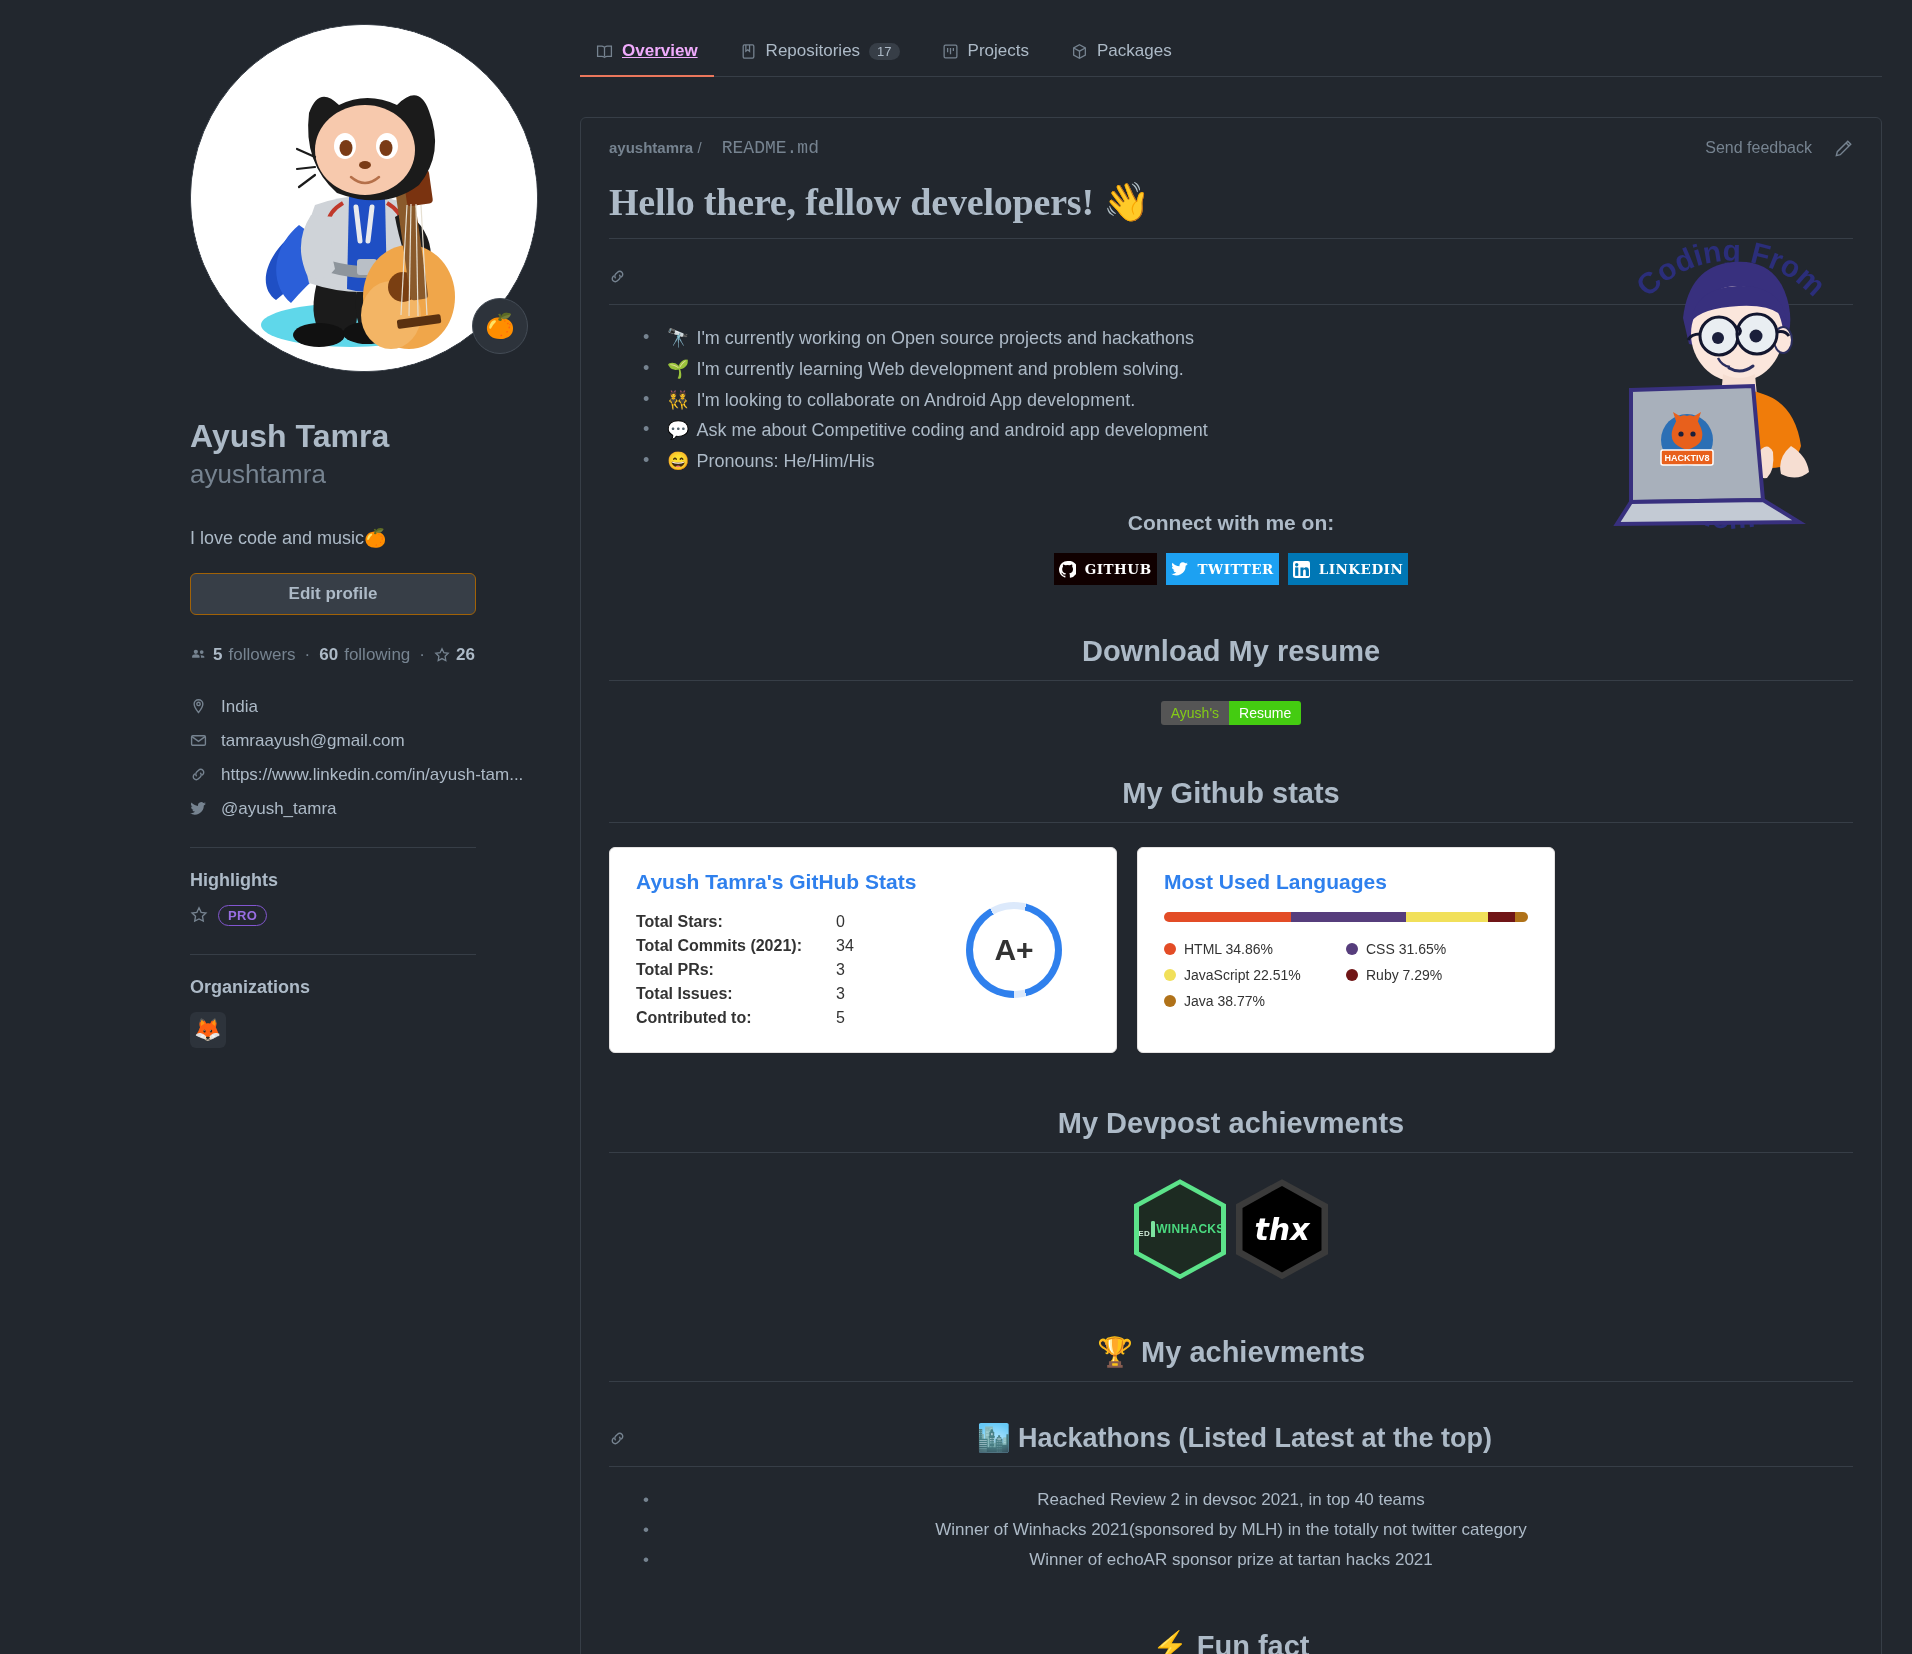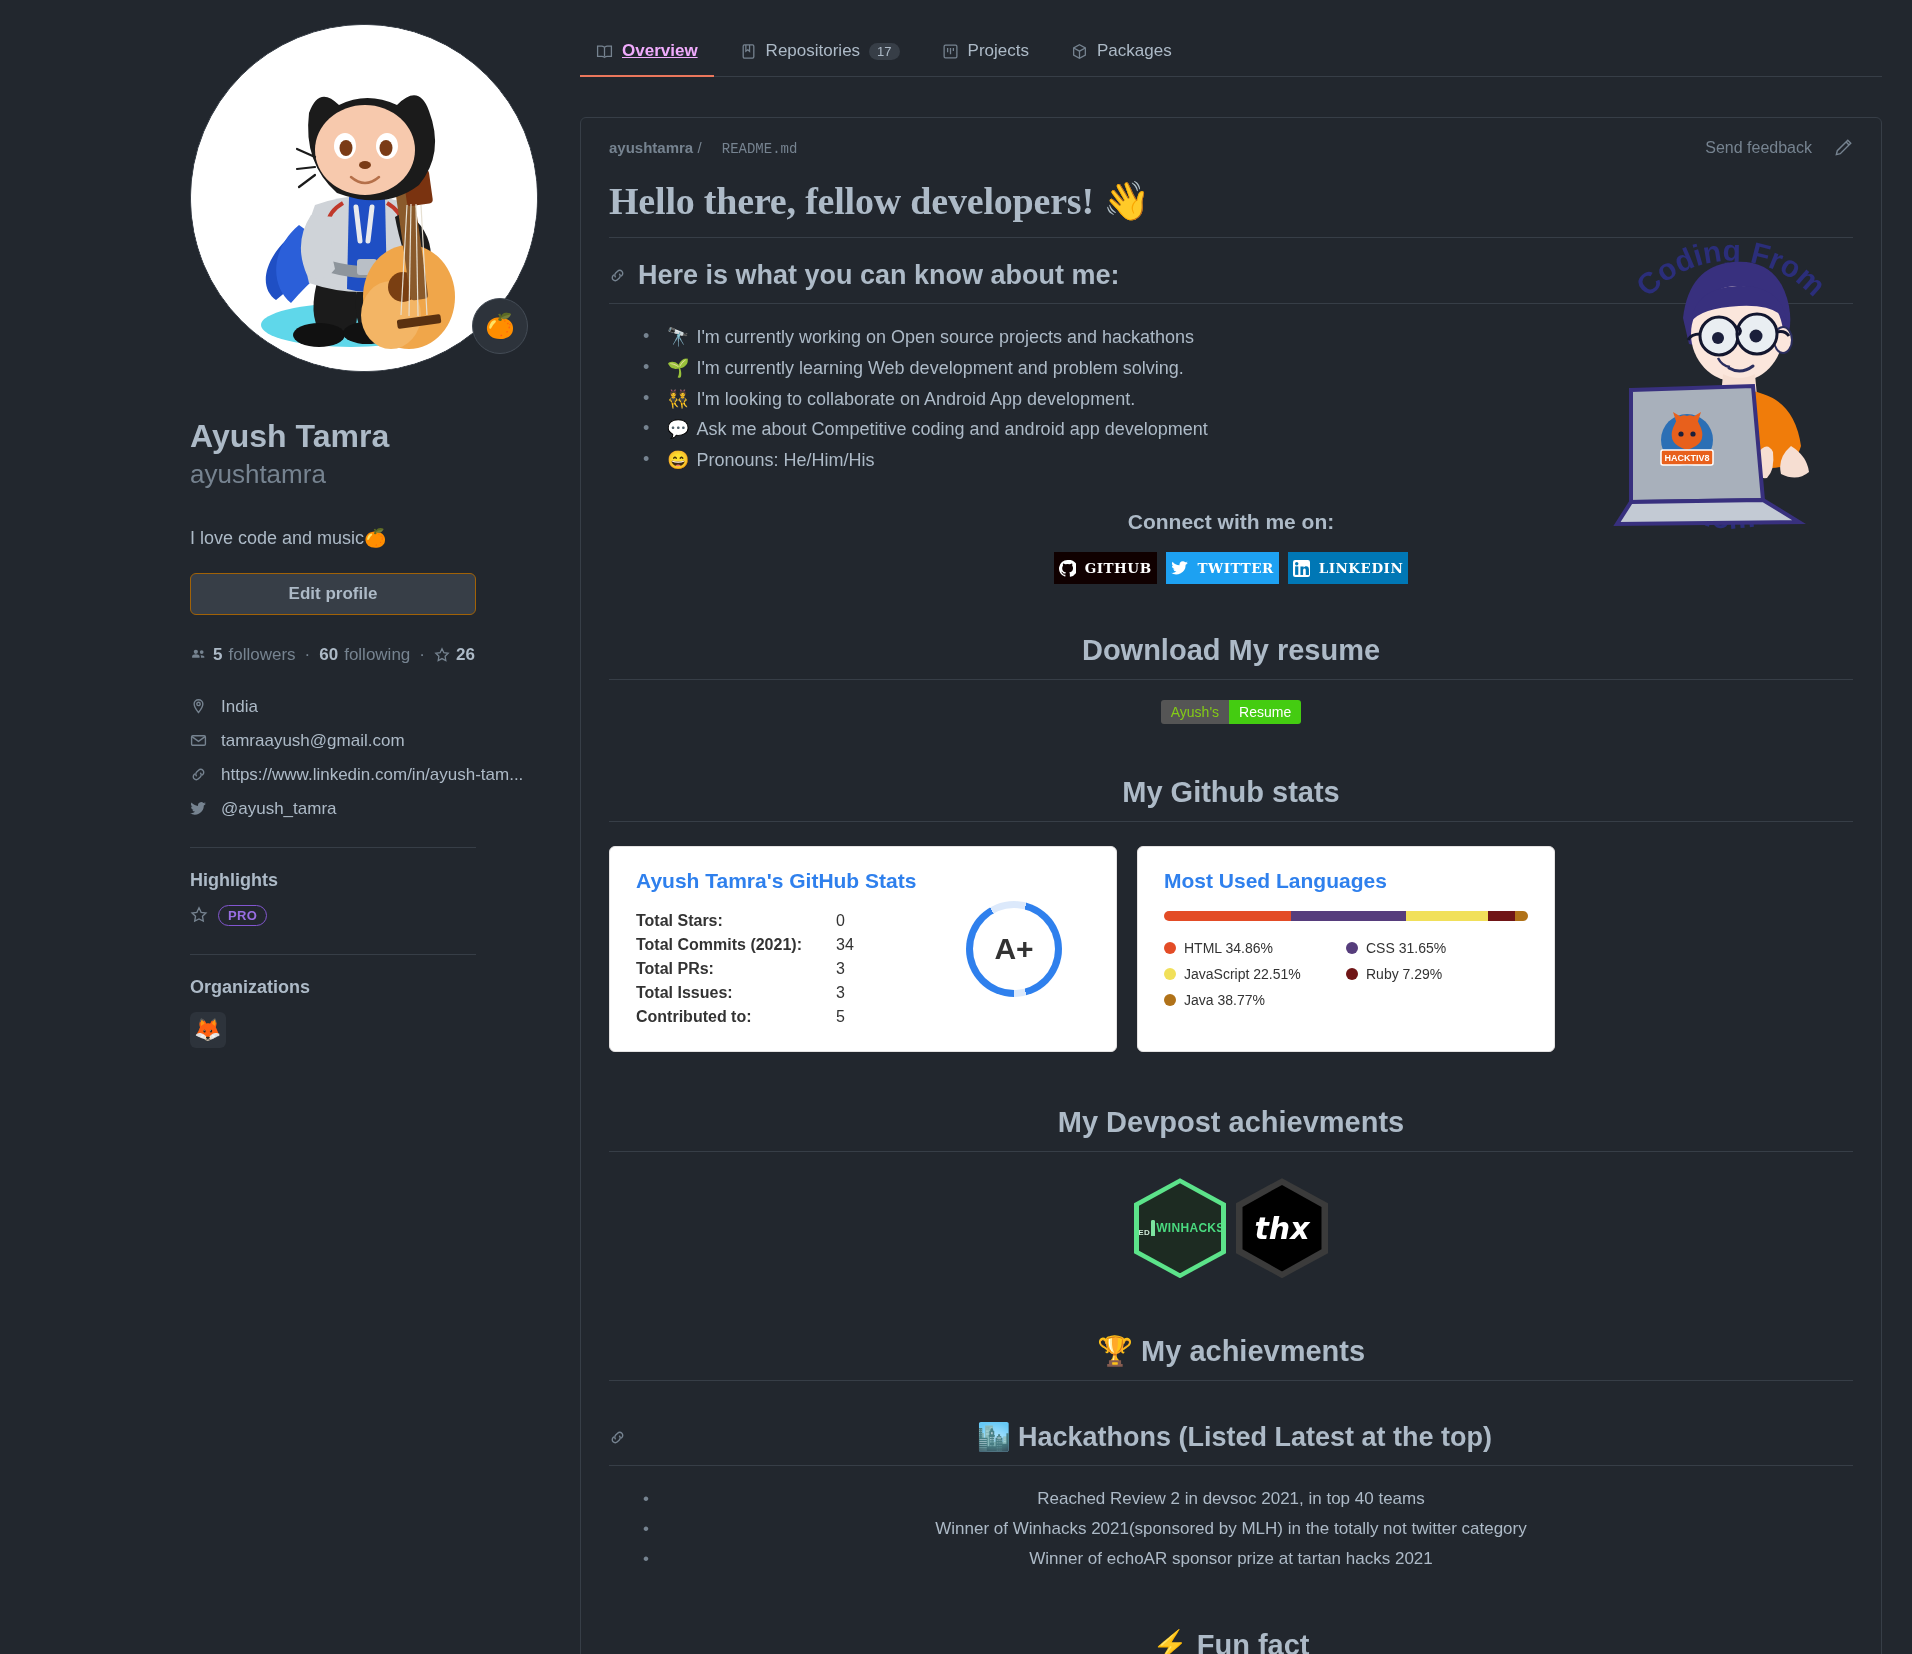--- a/index.html
+++ b/index.html
@@ -72,21 +72,21 @@
   }
 
   .readme-card {
     margin-top: 40px; margin-left: 0; margin-right: 0;
     border: 1px solid #373e47; border-radius: 6px; background: #22272e;
     padding: 20px 28px 40px 28px; position: relative; min-height: 1240px;
   }
   .readme-head { display: flex; align-items: center; justify-content: space-between; }
   .crumb { font-size: 15px; color: #768390; }
   .crumb b { color: #768390; font-weight: 600; }
-  .crumb .mono { font-family: "Liberation Mono", monospace; font-size: 14px; padding-left: 16px; }
+  .crumb .mono { font-family: "Liberation Mono", monospace; font-size: 18px; padding-left: 16px; }
   .head-right { display: flex; align-items: center; gap: 22px; color: #768390; font-size: 16px; }
 
   .h1 {
     font-family: "Liberation Serif", serif;
     font-size: 38px; font-weight: 700; color: #adbac7;
     padding-top: 22px; padding-bottom: 14px; border-bottom: 1px solid #373e47; letter-spacing: -0.2px;
   }
   .h2 {
     display: flex; align-items: center; gap: 12px;
     font-size: 27px; font-weight: 600; color: #adbac7;
@@ -447,21 +447,20 @@
         </svg>
       </div>
 
       <div class="h2">
         <span class="anchor-ico">
           <svg width="17" height="17" viewBox="0 0 16 16" fill="none" stroke="currentColor" stroke-width="1.3">
               <path d="M6.3 9.7a2.8 2.8 0 010-4l1.8-1.8a2.8 2.8 0 114 4l-.9.9"></path>
               <path d="M9.7 6.3a2.8 2.8 0 010 4l-1.8 1.8a2.8 2.8 0 11-4-4l.9-.9"></path>
             </svg>
         </span>
-        <span>Here is what you can know about me:</span>
       </div>
 
       <ul class="bullets">
         <li><span class="emo">🔭</span><span>I'm currently working on Open source projects and hackathons</span></li>
         <li><span class="emo">🌱</span><span>I'm currently learning Web development and problem solving.</span></li>
         <li><span class="emo">👯</span><span>I'm looking to collaborate on Android App development.</span></li>
         <li><span class="emo">💬</span><span>Ask me about Competitive coding and android app development</span></li>
         <li><span class="emo">😄</span><span>Pronouns: He/Him/His</span></li>
       </ul>
 

